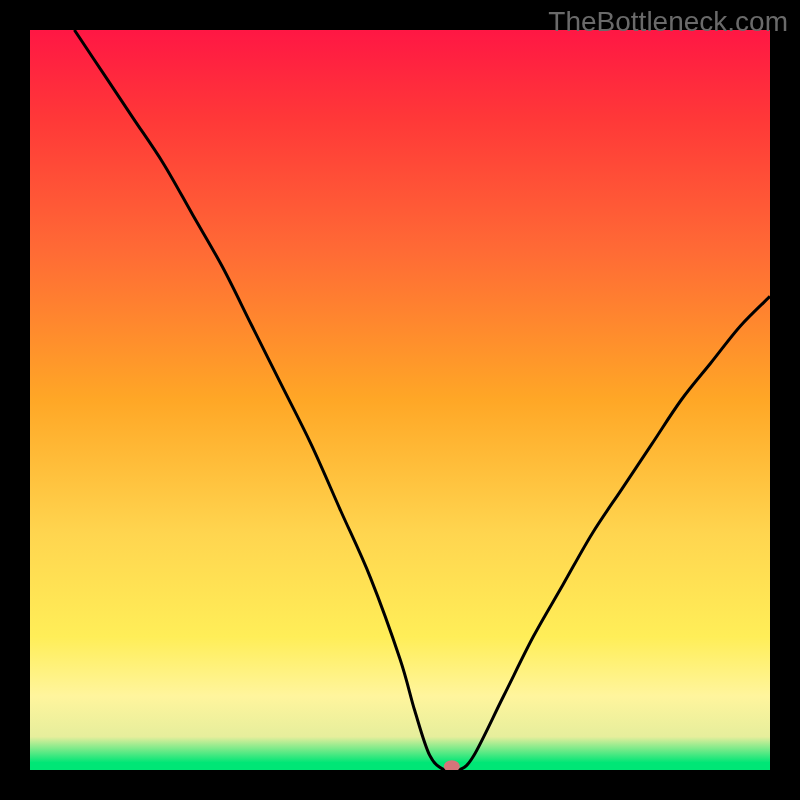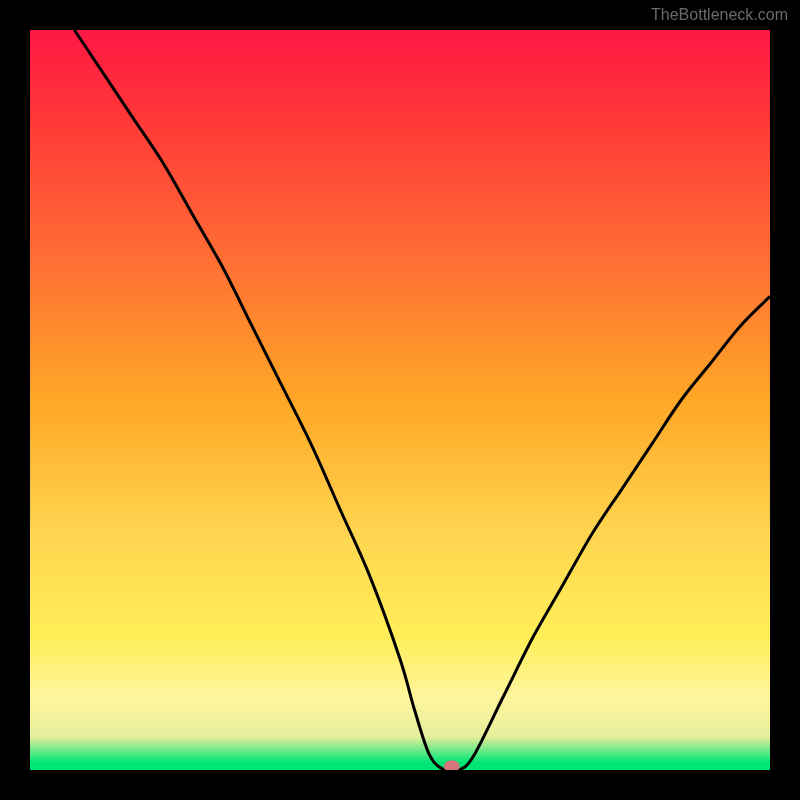--- a/index.html
+++ b/index.html
@@ -14,21 +14,21 @@
     position: relative;
     width: 800px;
     height: 800px;
     background: #000;
   }
   .watermark {
     position: absolute;
     top: 6px;
     right: 12px;
     color: #6a6a6a;
-    font-size: 16px;
+    font-size: 28px;
     font-weight: 500;
     z-index: 10;
   }
   .plot-area {
     position: absolute;
     left: 30px;
     top: 30px;
     width: 740px;
     height: 740px;
   }

